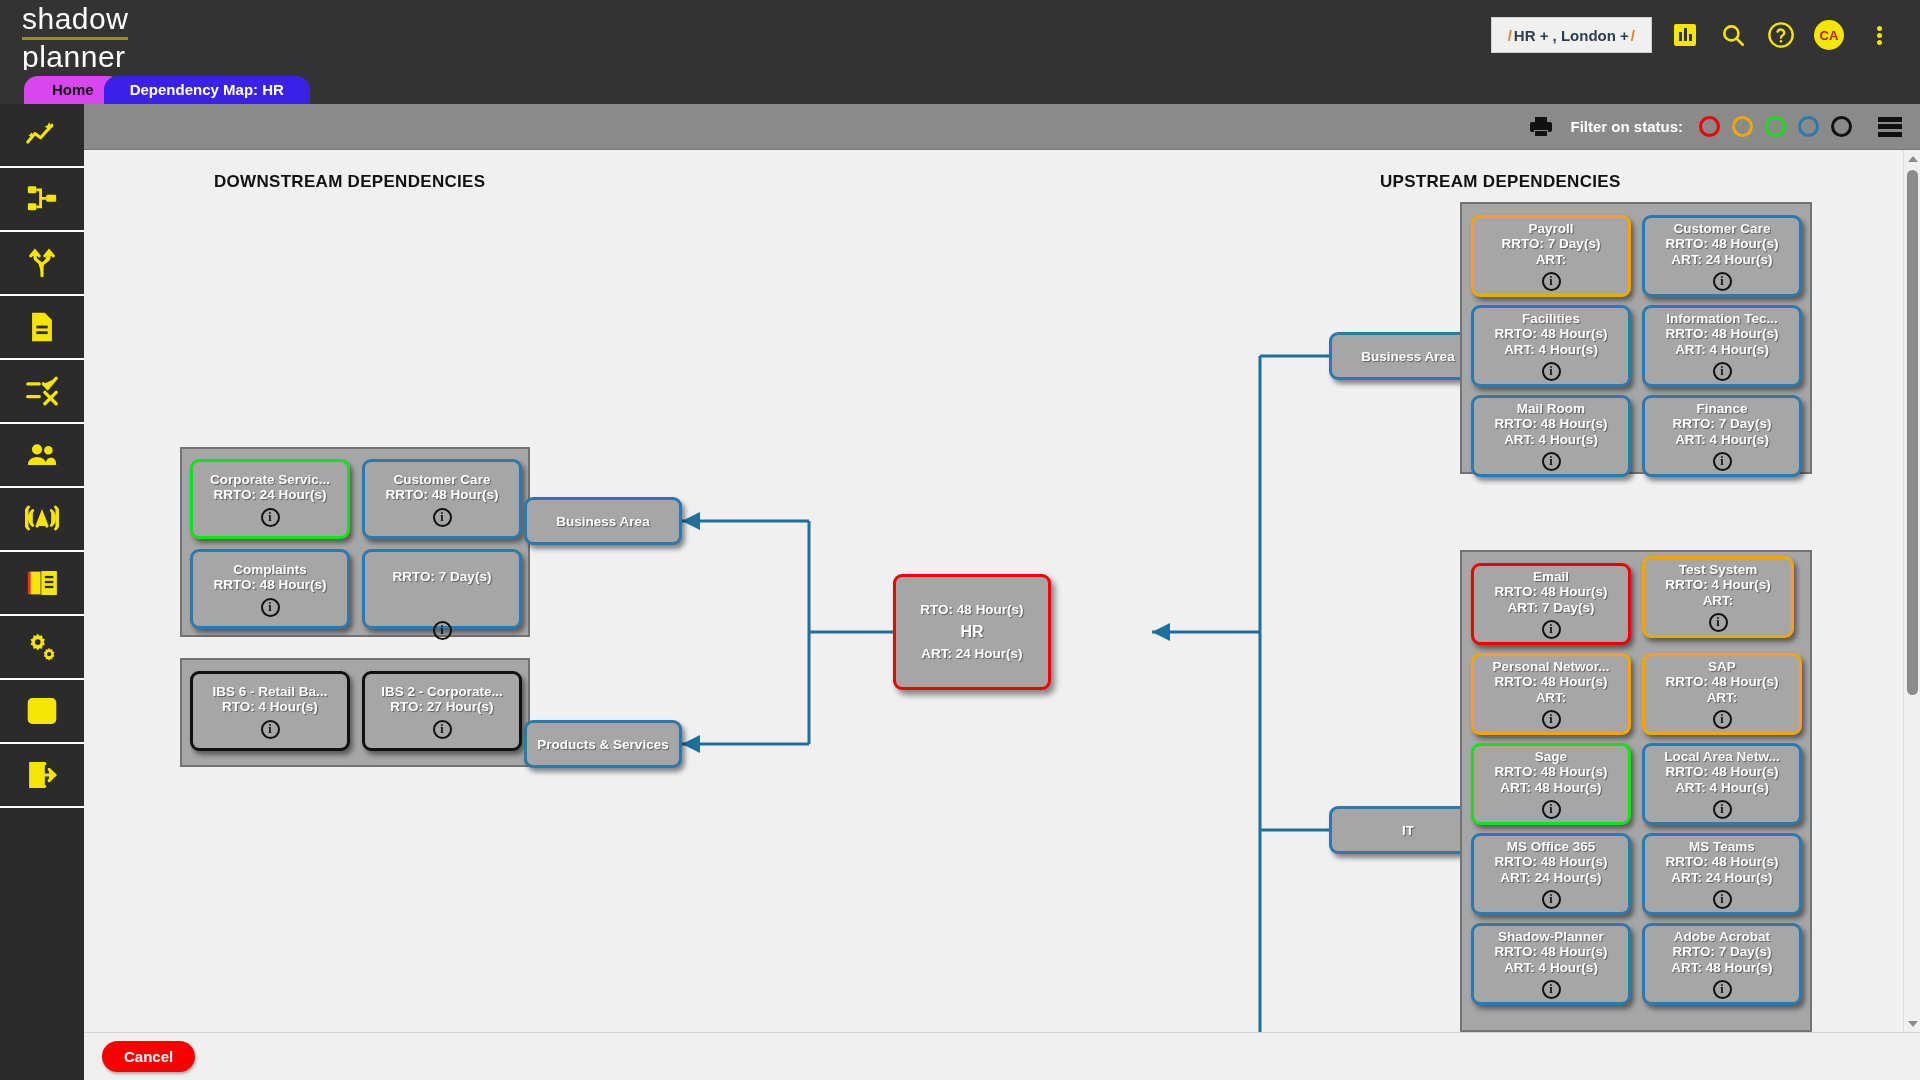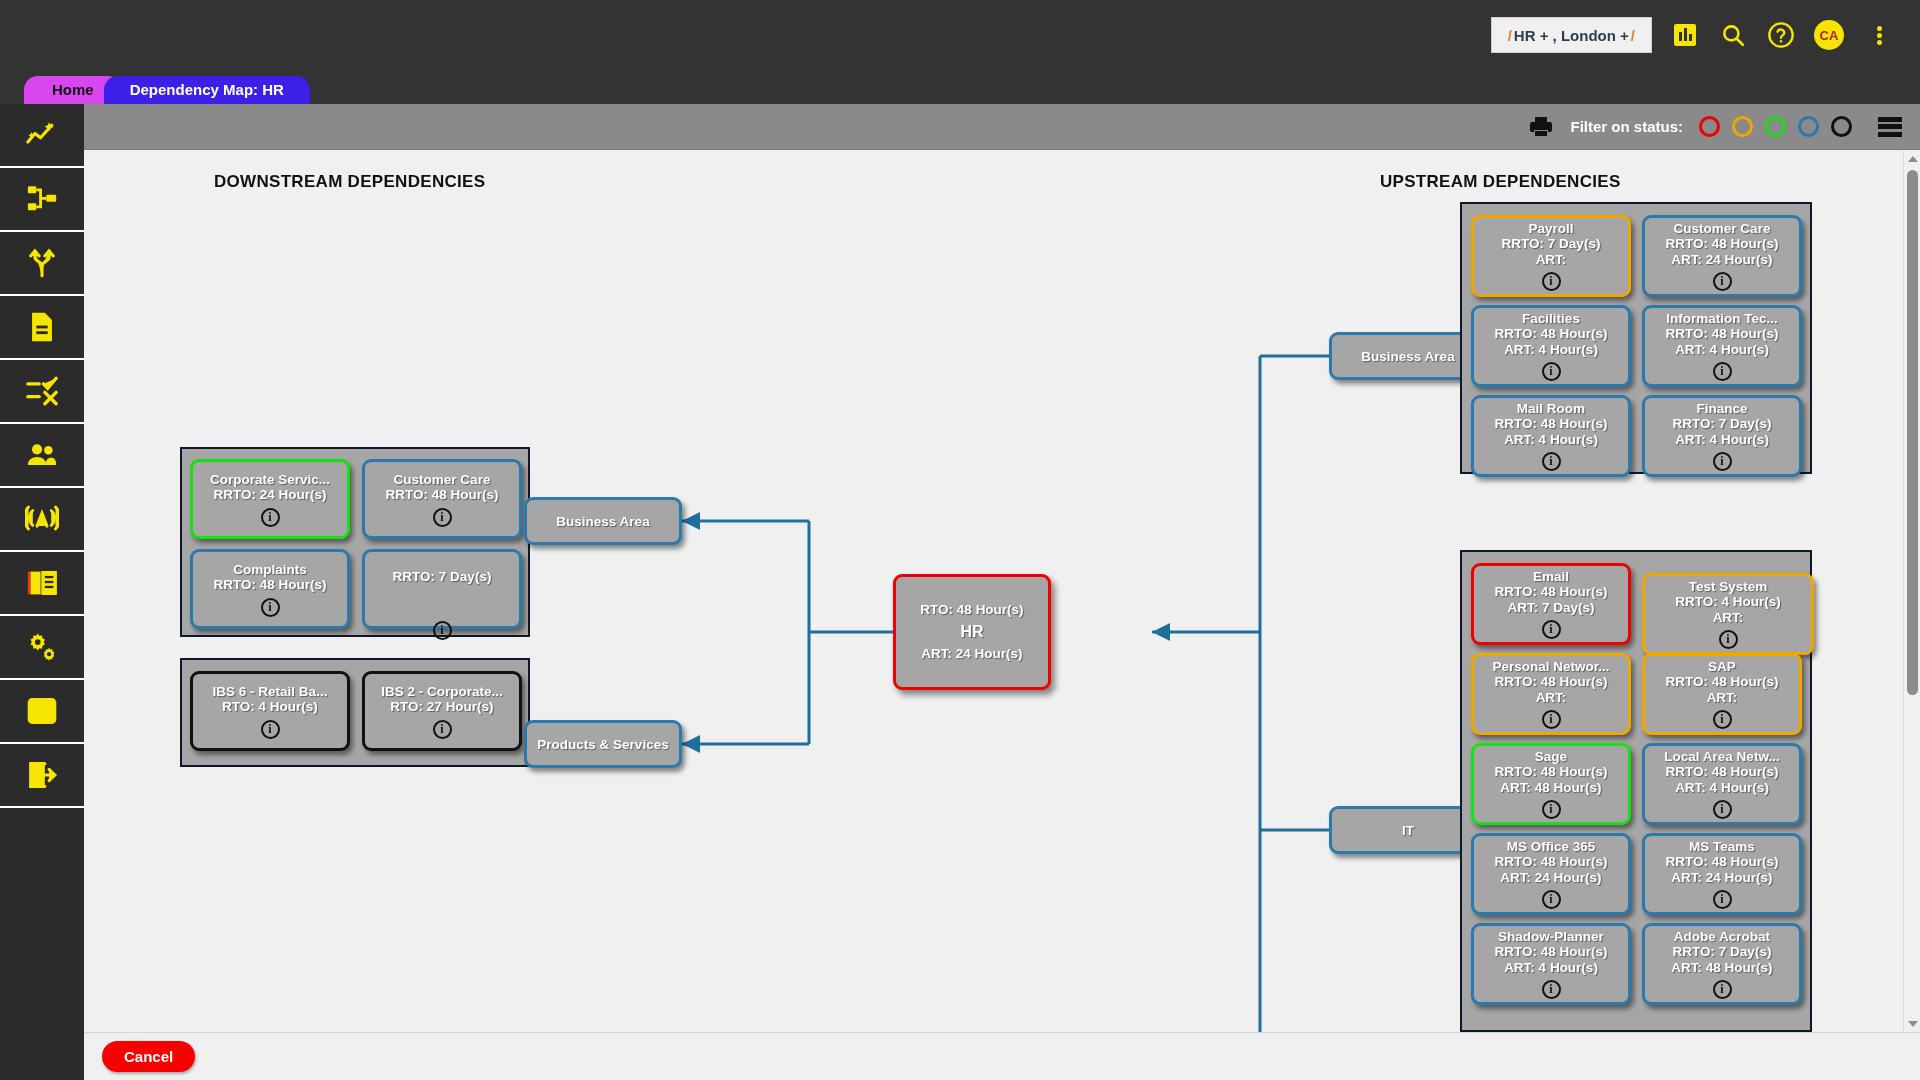--- a/index.html
+++ b/index.html
@@ -97,21 +97,21 @@
   #svg-wires { position:absolute; left:0; top:0; width:1820px; height:882px; pointer-events:none; }
 
   .sec-title {
     position:absolute; font-size:17px; font-weight:bold; color:#111; letter-spacing:.3px;
   }
   #title-down { left:130px; top:22px; }
   #title-up   { left:1296px; top:22px; }
 
   
   .group {
-    position:absolute; background:#a6a6a6; border:2px solid #0f172a;
+    position:absolute; background:#a6a6a6; border:2px solid #737373;
   }
   
   .card {
     position:absolute; background:#a6a6a6; border-radius:9px;
     border:3px solid #2b79ad;
     box-shadow:3px 4px 5px rgba(0,0,0,.45);
     display:flex; flex-direction:column; align-items:center; justify-content:center;
     cursor:pointer; text-align:center;
   }
   .card .nm {
@@ -176,20 +176,24 @@
   #cancel-btn {
     margin-left:18px; background:#f80000; color:#fff; font-size:15px; font-weight:bold;
     border:none; border-radius:16px; height:31px; padding:0 22px; cursor:pointer;
     box-shadow:1px 2px 3px rgba(0,0,0,.3);
   }
 </style>
 </head>
 <body>
 
 <div id="topbar">
+  <div id="logo">
+    <div class="l1">shadow</div>
+    <div class="l2">planner</div>
+  </div>
 
   <div id="ctx-field">
     <span class="sl">/</span>
     <span>HR + , London +</span>
     <span class="sl">/</span>
   </div>
 
   <div class="hicon" id="ic-report">
     <div class="sq">
         <i style="height:9px"></i>
@@ -453,21 +457,21 @@
     </div>
   </div>
 
   <div class="group" style="left:1376px; top:400px; width:352px; height:482px;">
     <div class="card bd-red" style="left:9px; top:11px; width:160px; height:82px; position:absolute;">
       <div class="nm">Email</div>
       <div class="mt">RRTO: 48 Hour(s)</div>
       <div class="mt">ART: 7 Day(s)</div>
       <div class="infoi">i</div>
     </div>
-    <div class="card bd-amber" style="left:180px; top:21px; width:172px; height:82px; position:absolute;">
+    <div class="card bd-amber" style="left:180px; top:4px; width:152px; height:82px; position:absolute;">
       <div class="nm">Test System</div>
       <div class="mt">RRTO: 4 Hour(s)</div>
       <div class="mt">ART:</div>
       <div class="infoi">i</div>
     </div>
     <div class="card bd-amber" style="left:9px; top:101px; width:160px; height:82px; position:absolute;">
       <div class="nm">Personal Networ...</div>
       <div class="mt">RRTO: 48 Hour(s)</div>
       <div class="mt">ART:</div>
       <div class="infoi">i</div>

